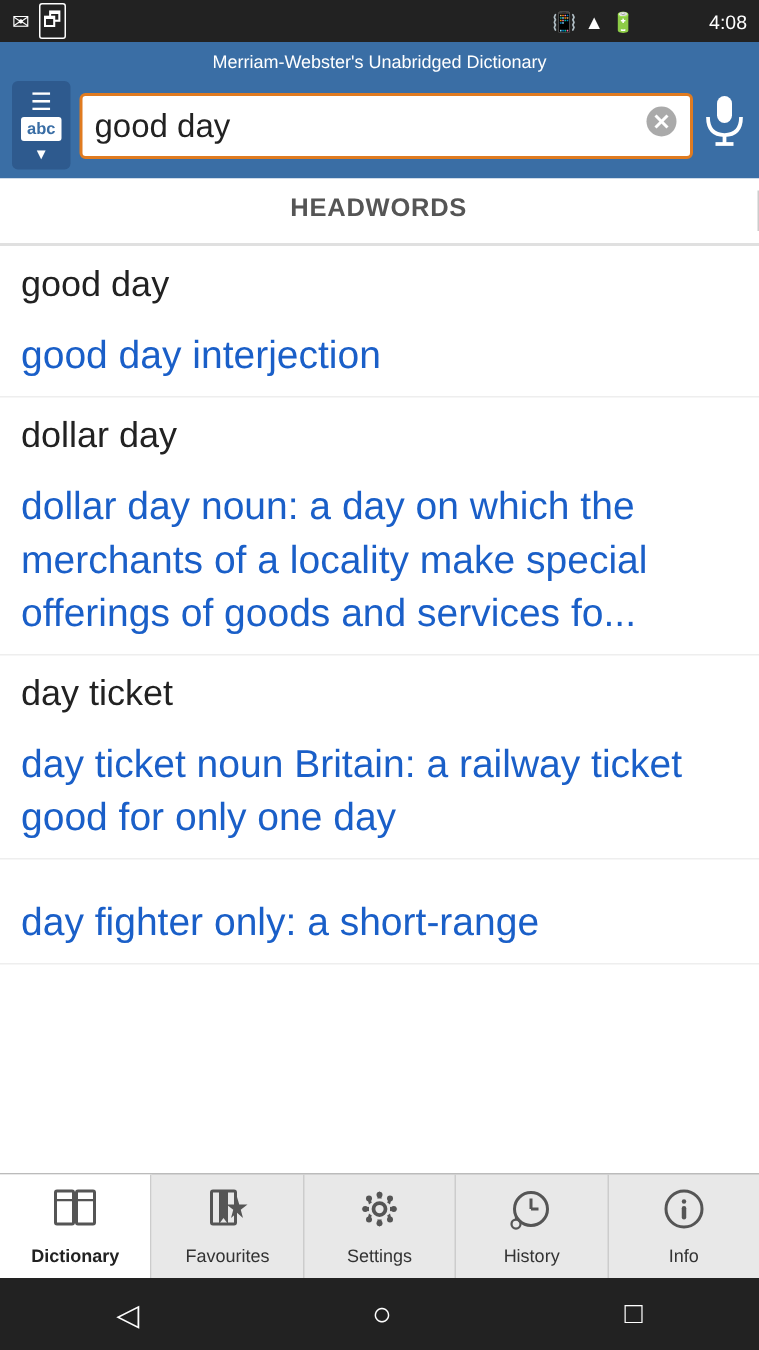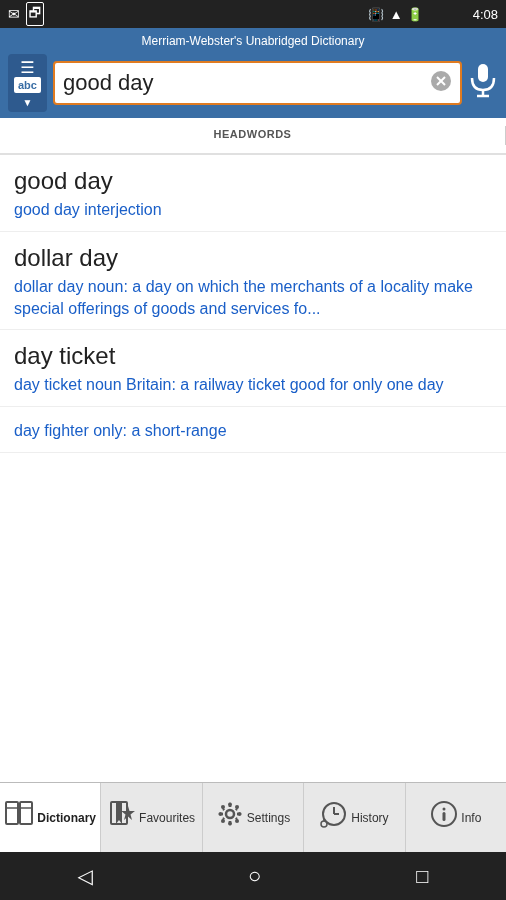--- a/index.html
+++ b/index.html
@@ -98,21 +98,21 @@
     
     .tabs {
       display: flex;
       background: #fff;
       border-bottom: 2px solid #e0e0e0;
     }
     .tab {
       flex: 1;
       text-align: center;
       padding: 10px 0;
-      font-size: 11px;
+      font-size: 17px;
       font-weight: bold;
       color: #555;
       cursor: pointer;
       border-bottom: 3px solid transparent;
       letter-spacing: 0.5px;
       border-radius: 12px;
     }
     .tab.active {
       color: #3a6ea5;
       border-bottom: 3px solid #3a6ea5;
@@ -133,41 +133,41 @@
       padding: 10px 14px;
       border-bottom: 1px solid #eee;
     }
     .headword {
       font-size: 24px;
       font-weight: normal;
       color: #222;
       line-height: 1.3;
     }
     .definition {
-      font-size: 16px;
+      font-size: 26px;
       color: #1a5fc8;
       line-height: 1.35;
-      margin-top: 3px;
+      margin-top: 14px;
     }
 
     
     .bottom-nav {
       position: absolute;
       bottom: 48px;
       left: 0;
       right: 0;
       height: 70px;
       background: #e8e8e8;
       display: flex;
       border-top: 1px solid #bbb;
     }
     .nav-item {
       flex: 1;
       display: flex;
-      flex-direction: row;
+      flex-direction: column;
       align-items: center;
       justify-content: center;
       gap: 3px;
       cursor: pointer;
       font-size: 12px;
       color: #333;
       border-right: 1px solid #ccc;
     }
     .nav-item:last-child { border-right: none; }
     .nav-item.active {

